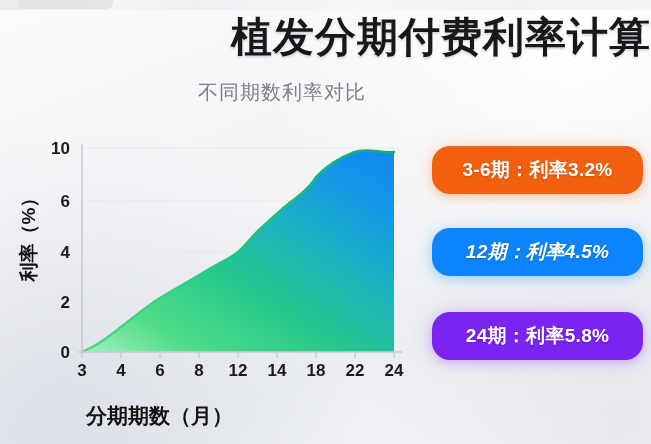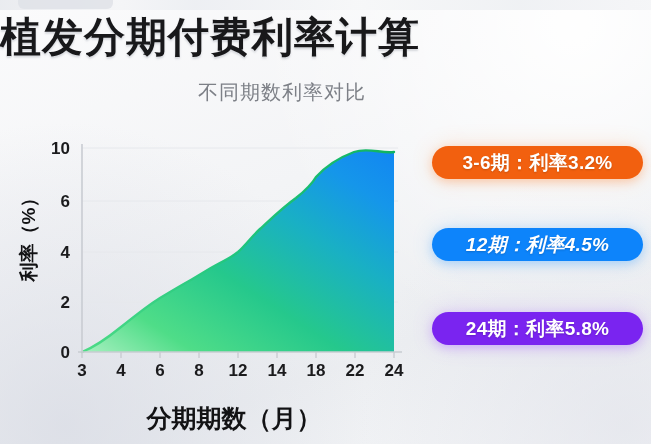--- a/index.html
+++ b/index.html
@@ -80,21 +80,21 @@
     border-bottom-right-radius: 6px;
     opacity: .85;
   }
 
   
   #title {
     position: absolute;
     left: 0;
     top: 12px;
     width: 651px;
-    text-align: left;
+    text-align: right;
     font-size: 41px;
     line-height: 50px;
     font-weight: bold;
     color: #18181a;
     letter-spacing: 1px;
     text-shadow: 0 2px 2px rgba(150,155,165,0.35);
     white-space: nowrap;
   }
   #subtitle {
     position: absolute;
@@ -132,25 +132,25 @@
     left: -36px;
     top: 96px;
     width: 130px;
     font-size: 19px;
     text-align: center;
     transform: rotate(-90deg);
     transform-origin: center center;
     letter-spacing: 0px;
   }
   #x-axis-title {
-    left: 78px;
+    left: 86px;
     top: 276px;
     width: 312px;
-    font-size: 25px;
-    text-align: center;
+    font-size: 21px;
+    text-align: left;
   }
 
   .tick-label {
     font-family: "Liberation Sans", "DejaVu Sans", sans-serif;
     font-size: 17px;
     font-weight: bold;
     fill: #1b1b1d;
   }
 
   
@@ -158,21 +158,21 @@
     position: absolute;
     left: 432px;
     top: 140px;
     width: 212px;
     height: 222px;
   }
   .legend-card {
     position: absolute;
     left: 0;
     width: 211px;
-    height: 33px;
+    height: 48px;
     border-radius: 18px;
     display: flex;
     align-items: center;
     justify-content: center;
     color: #ffffff;
     font-size: 19px;
     font-weight: bold;
     letter-spacing: 0.3px;
     white-space: nowrap;
     text-shadow: 0 1px 2px rgba(0,0,0,0.18);

